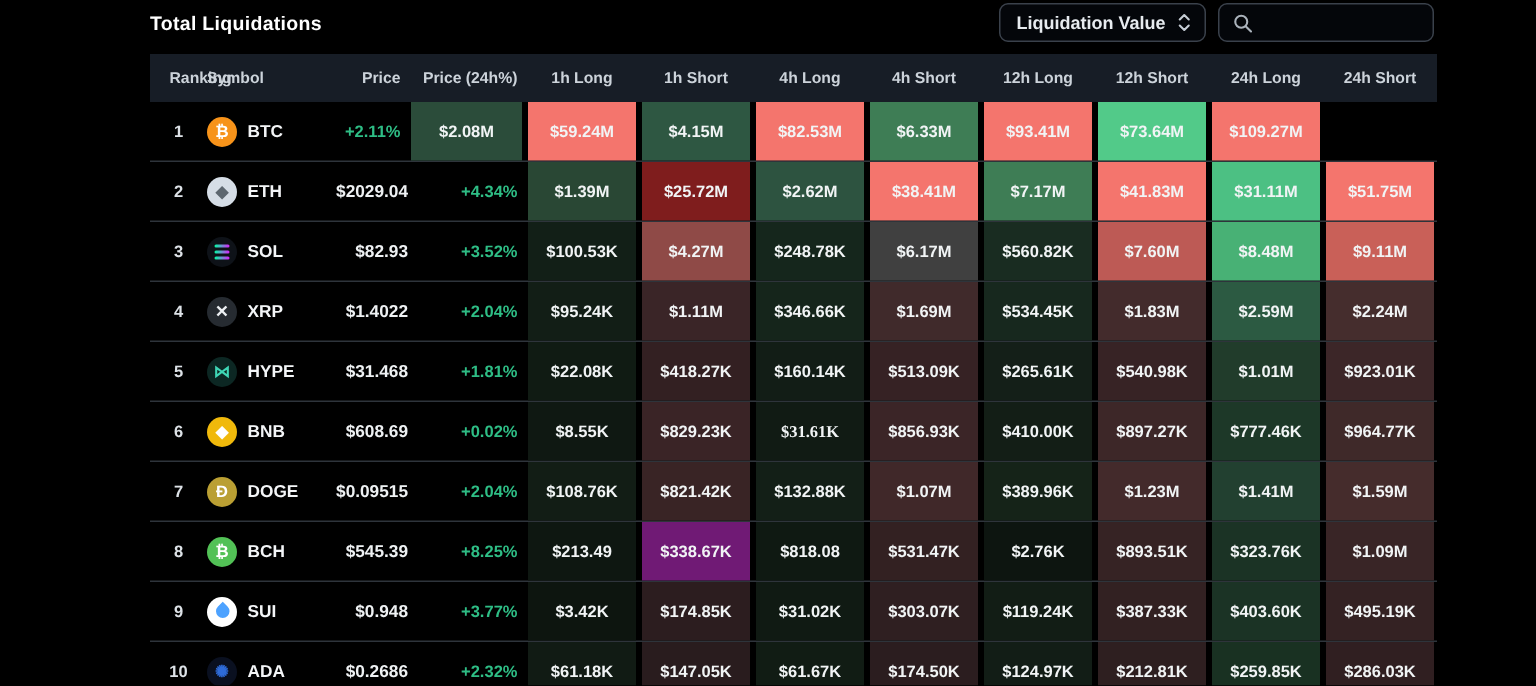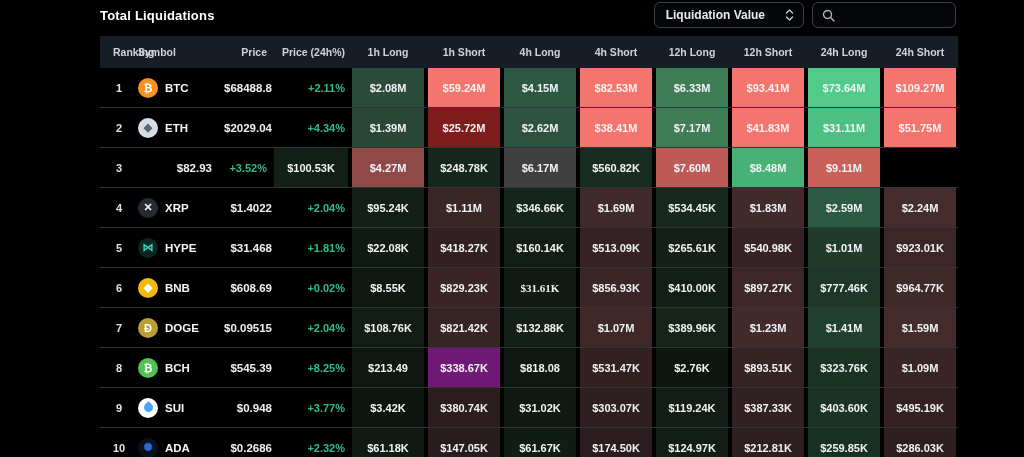--- a/index.html
+++ b/index.html
@@ -1,20 +1,20 @@
 <!DOCTYPE html>
 <html><head>
 <meta charset="utf-8">
 <style>
   html,body{margin:0;padding:0;background:#000;font-family:"Liberation Sans",sans-serif;}
   .page{position:relative;width:1024px;height:457px;background:#000;overflow:hidden;color:#e8ecef;}
   .topbar{position:absolute;left:100px;top:0;width:856px;height:30px;display:flex;align-items:center;justify-content:space-between;}
   .title{font-size:13px;font-weight:700;color:#ffffff;letter-spacing:.2px;}
   .top-controls{display:flex;align-items:center;gap:8px;}
-  .dropdown{display:flex;align-items:center;gap:20px;height:24px;padding:0 9px 0 11px;border:1px solid #3a414b;border-radius:6px;background:#04060a;font-size:12px;font-weight:600;color:#e7ebef;cursor:pointer;}
+  .dropdown{display:flex;align-items:center;gap:8px;height:24px;padding:0 9px 0 11px;border:1px solid #3a414b;border-radius:6px;background:#04060a;font-size:12px;font-weight:600;color:#e7ebef;cursor:pointer;}
   .updown{display:flex;flex-direction:column;line-height:0;}
   .search{display:flex;align-items:center;gap:6px;height:24px;width:124px;padding:0 9px;border:1px solid #3a414b;border-radius:6px;background:#04060a;}
   .search input{flex:1;background:transparent;border:0;outline:0;color:#fff;font-size:12px;font-family:"Liberation Sans",sans-serif;width:100%;}
 
   .table{position:absolute;left:100px;top:36px;width:858px;}
   .thead{display:grid;grid-template-columns:38px 74px 60px 78px repeat(8,1fr);height:32px;background:#171d26;align-items:center;font-size:10.5px;font-weight:700;color:#ccd3da;}
   .th{padding:0;}
   .th.left{padding-left:13px;text-align:left;}
   .th.sym{padding-left:0;}
   .th.right{text-align:right;padding-right:5px;}
@@ -76,21 +76,20 @@
         <div class="th center">24h Long</div>
         <div class="th center">24h Short</div>
       </div>
     <div id="tbody">
         <div class="tr">
           <div class="td rank">1</div>
           <div class="td symbol">
             <div class="coin" style="background: rgb(247, 147, 26); color: rgb(255, 255, 255);">₿</div>
             <span>BTC</span>
           </div>
-          <div class="td price">$68488.8</div>
           <div class="td change">+2.11%</div>
           <div class="td cell">
             <div class="cellv" style="background: rgb(43, 76, 58);">$2.08M</div>
           </div>
           <div class="td cell">
             <div class="cellv" style="background: rgb(244, 117, 109);">$59.24M</div>
           </div>
           <div class="td cell">
             <div class="cellv" style="background: rgb(46, 87, 66);">$4.15M</div>
           </div>
@@ -138,20 +137,30 @@
           </div>
           <div class="td cell">
             <div class="cellv" style="background: rgb(76, 192, 131);">$31.11M</div>
           </div>
           <div class="td cell">
             <div class="cellv" style="background: rgb(244, 117, 109);">$51.75M</div>
           </div>
         </div>
         <div class="tr">
           <div class="td rank">3</div>
+          <div class="td symbol">
+            <div class="coin" style="background: rgb(14, 18, 24); color: rgb(181, 123, 238);">
+              <span class="solbars">
+                <i></i>
+                <i></i>
+                <i></i>
+              </span>
+            </div>
+            <span>SOL</span>
+          </div>
           <div class="td price">$82.93</div>
           <div class="td change">+3.52%</div>
           <div class="td cell">
             <div class="cellv" style="background: rgb(18, 31, 23);">$100.53K</div>
           </div>
           <div class="td cell">
             <div class="cellv" style="background: rgb(143, 74, 71);">$4.27M</div>
           </div>
           <div class="td cell">
             <div class="cellv" style="background: rgb(21, 38, 28);">$248.78K</div>
@@ -344,21 +353,21 @@
               <span class="dropglyph" style="background: rgb(77, 162, 255);"></span>
             </div>
             <span>SUI</span>
           </div>
           <div class="td price">$0.948</div>
           <div class="td change">+3.77%</div>
           <div class="td cell">
             <div class="cellv" style="background: rgb(13, 21, 15);">$3.42K</div>
           </div>
           <div class="td cell">
-            <div class="cellv" style="background: rgb(44, 29, 31);">$380.74K</div>
+            <div class="cellv" style="background: rgb(44, 29, 31);">$174.85K</div>
           </div>
           <div class="td cell">
             <div class="cellv" style="background: rgb(16, 26, 19);">$31.02K</div>
           </div>
           <div class="td cell">
             <div class="cellv" style="background: rgb(47, 31, 33);">$303.07K</div>
           </div>
           <div class="td cell">
             <div class="cellv" style="background: rgb(18, 29, 21);">$119.24K</div>
           </div>

